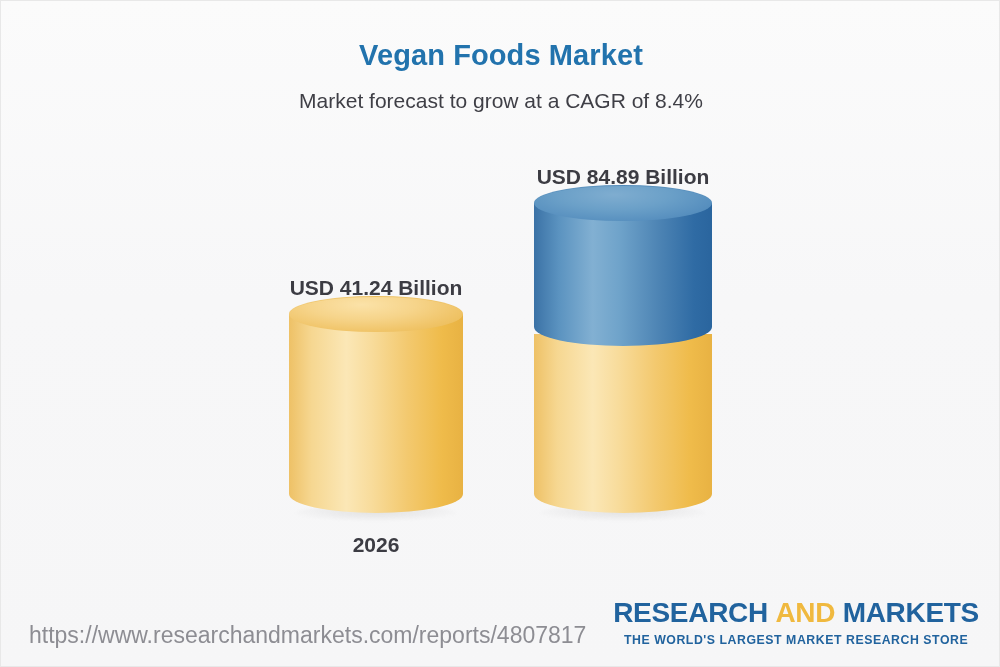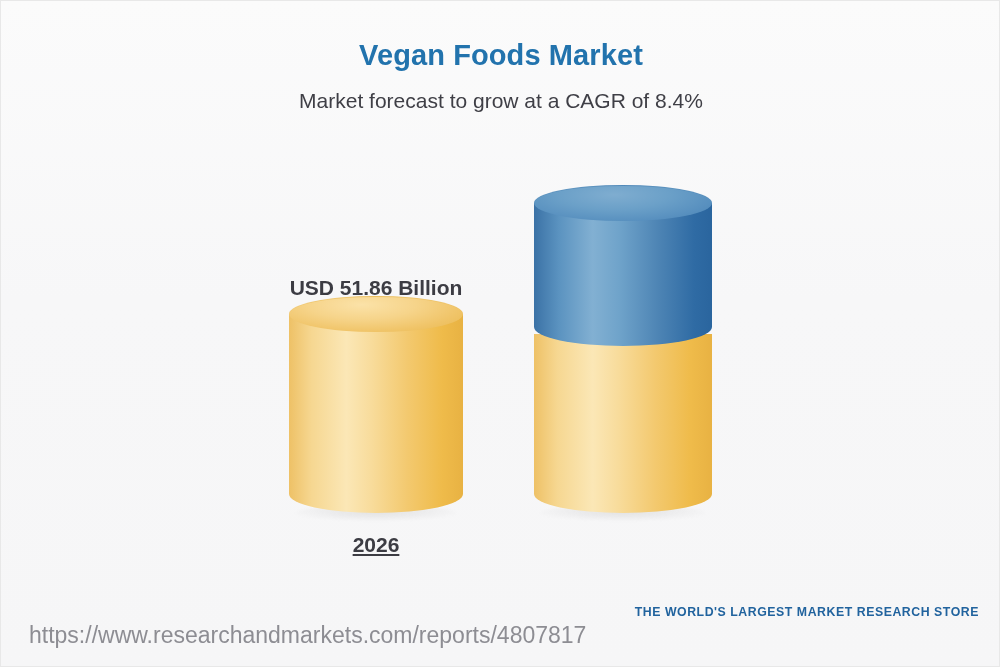--- a/index.html
+++ b/index.html
@@ -67,21 +67,21 @@
   
   .cat-label {
     position: absolute;
     text-align: center;
     font-size: 21px;
     font-weight: bold;
     color: #3c3c43;
     top: 532px;
     width: 200px;
   }
-  .cat-label.c2026 { left: 275px; text-decoration: underline; }
+  .cat-label.c2026 { left: 275px; }
   .cat-label.c2032 { left: 522px; }
 
   
   .cyl { position: absolute; }
 
   .cyl .ground-shadow {
     position: absolute;
     left: 6px;
     bottom: -8px;
     width: calc(100% - 12px);
@@ -182,22 +182,23 @@
 </head>
 <body>
 
 <div class="canvas">
 
   <div class="chart-title">Vegan Foods Market</div>
   <div class="chart-subtitle">Market forecast to grow at a CAGR of 8.4%</div>
 
   <div class="plot">
 
-    <div class="value-label v2026">USD 51.86 Billion</div>
-
+    <div class="value-label v2026">USD 41.24 Billion</div>
+
+    <div class="value-label v2032">USD 84.89 Billion</div>
 
     <div class="cyl" style="left:288px; top:313px; width:174px; height:199px;">
       <div class="ground-shadow"></div>
       <div class="seg seg-yellow" style="top:0; height:199px;">
         <div class="body"></div>
         <div class="cap"></div>
       </div>
     </div>
 
     <div class="cyl" style="left:533px; top:202px; width:178px; height:310px;">
@@ -212,16 +213,19 @@
         <div class="cap"></div>
       </div>
     </div>
 
     <div class="cat-label c2026">2026</div>
   </div>
 
   <div class="footer-url">https://www.researchandmarkets.com/reports/4807817</div>
 
   <div class="logo">
+    <div class="logo-main">
+      <span>RESEARCH</span><span>&nbsp;</span><span class="and">AND</span><span>&nbsp;</span><span>MARKETS</span>
+    </div>
     <div class="logo-tag">THE WORLD'S LARGEST MARKET RESEARCH STORE</div>
   </div>
 
 </div>
 
 </body></html>

